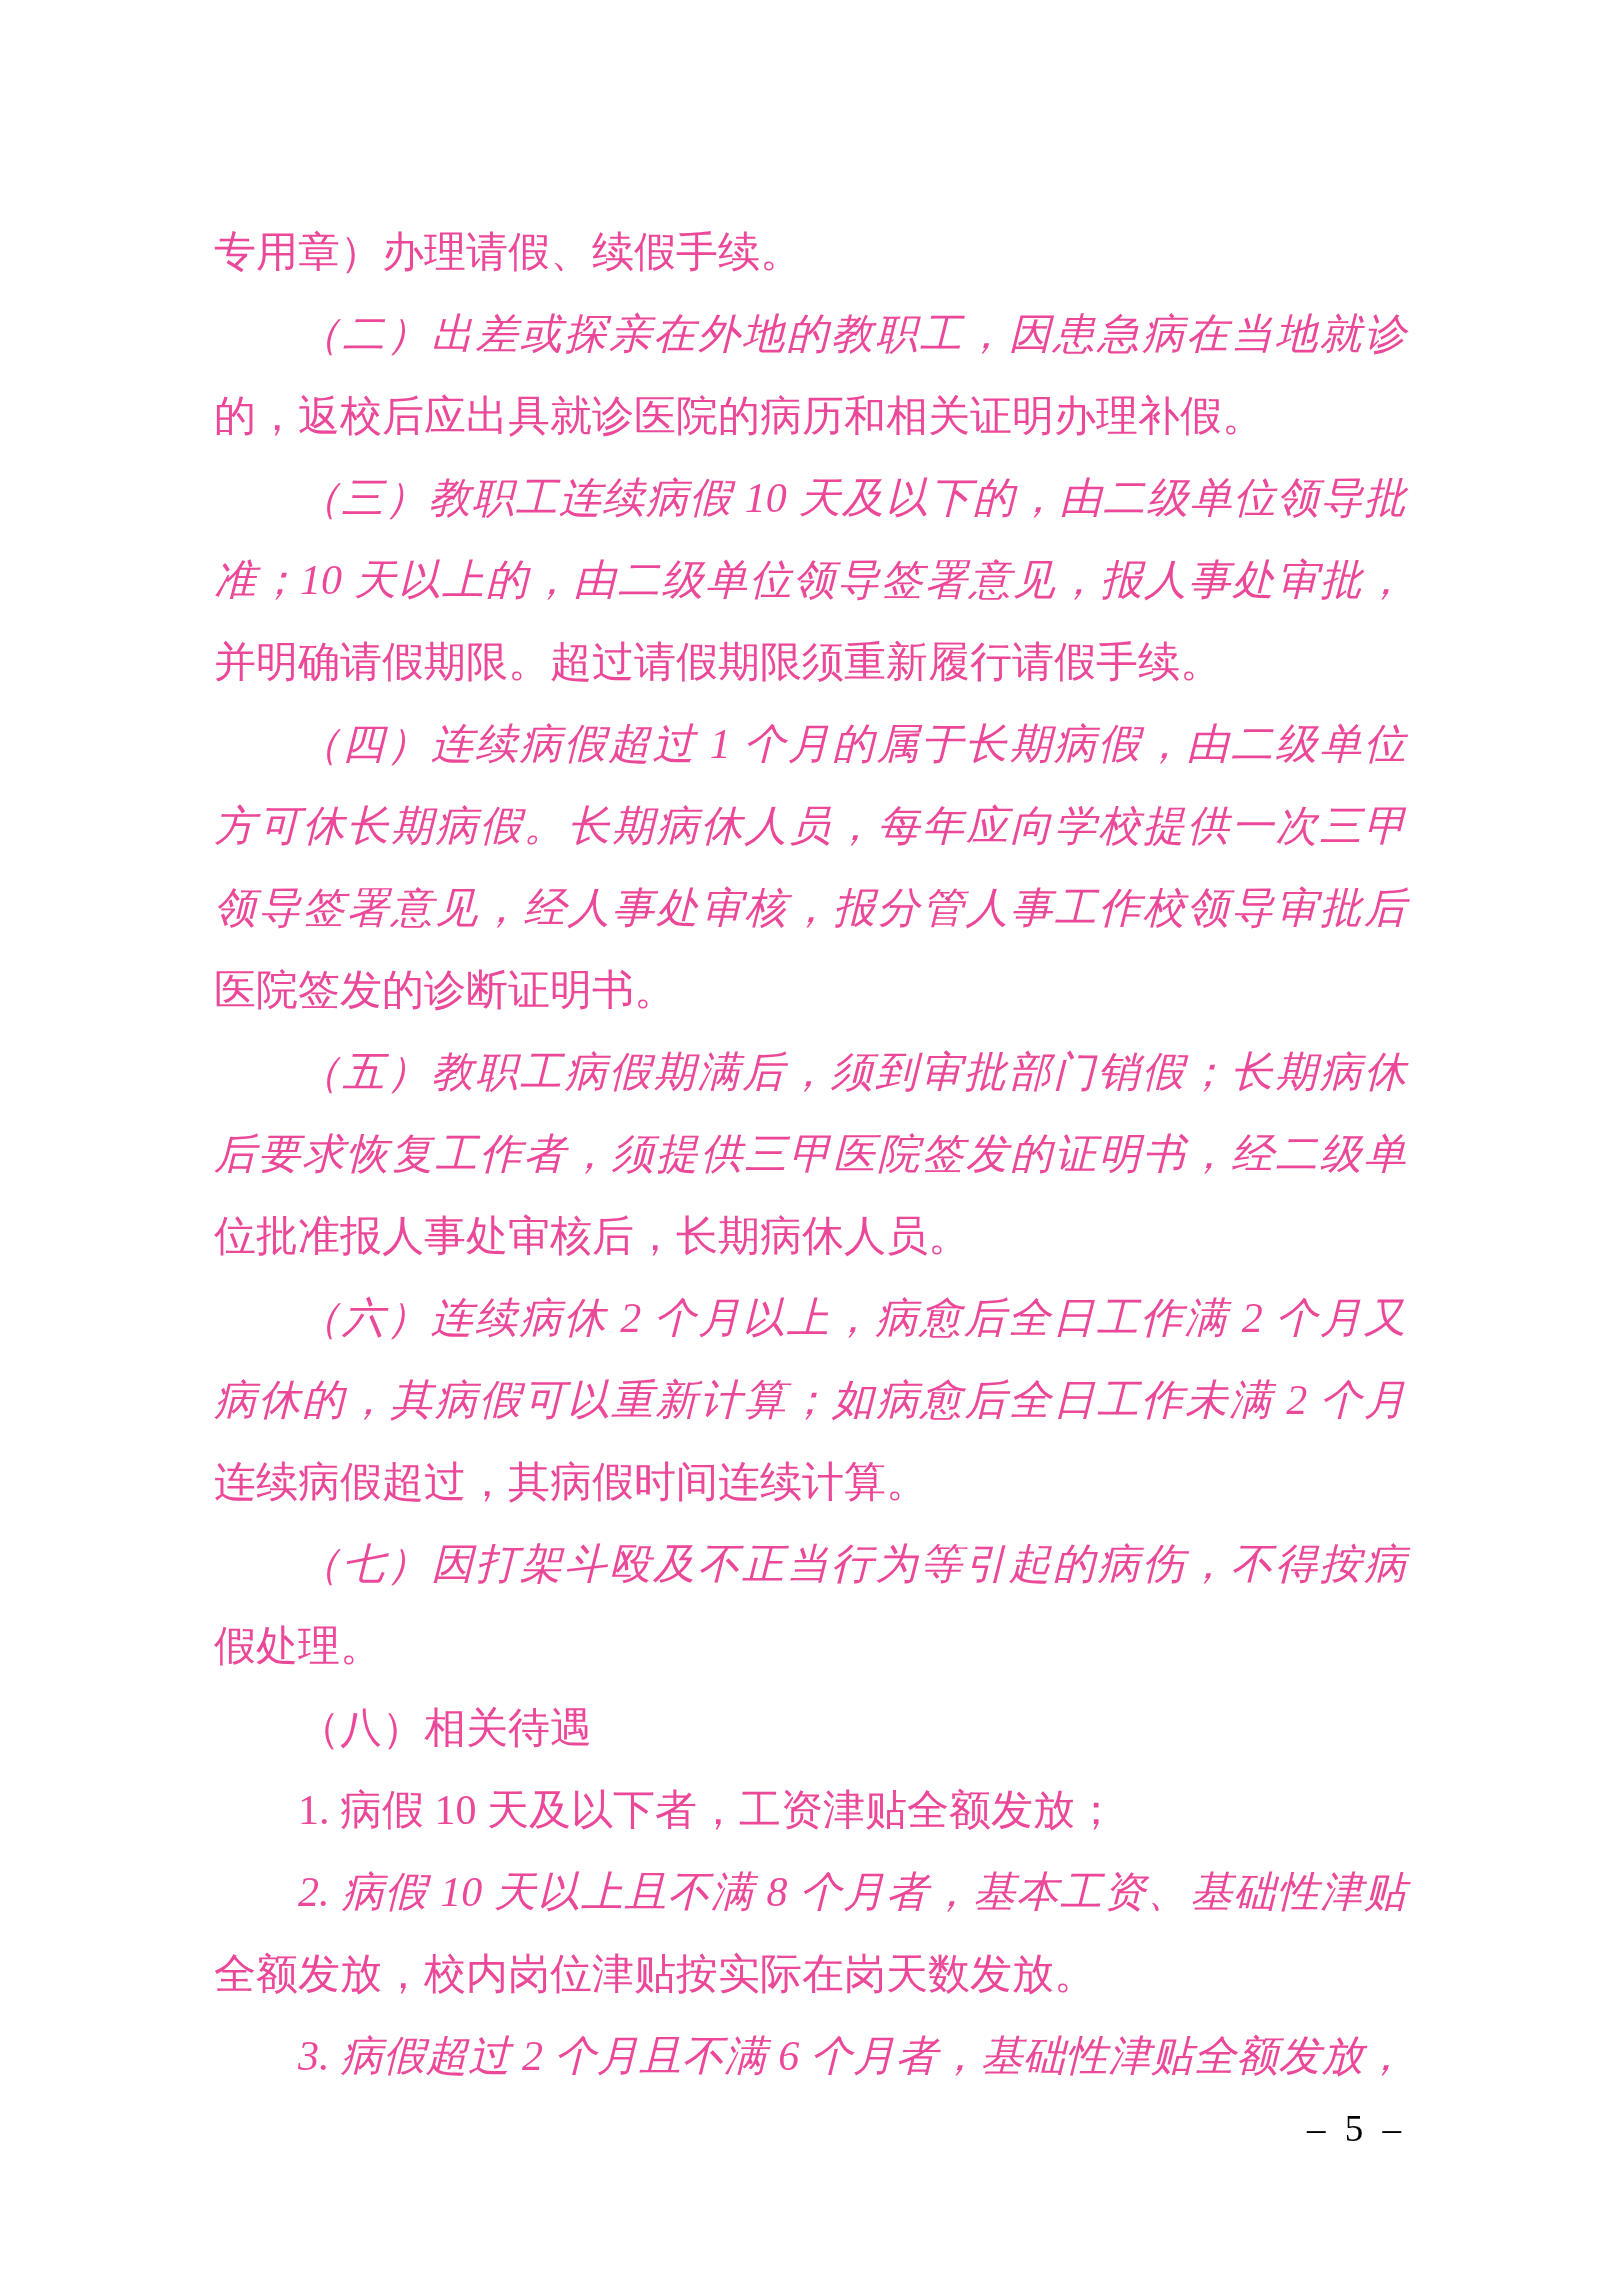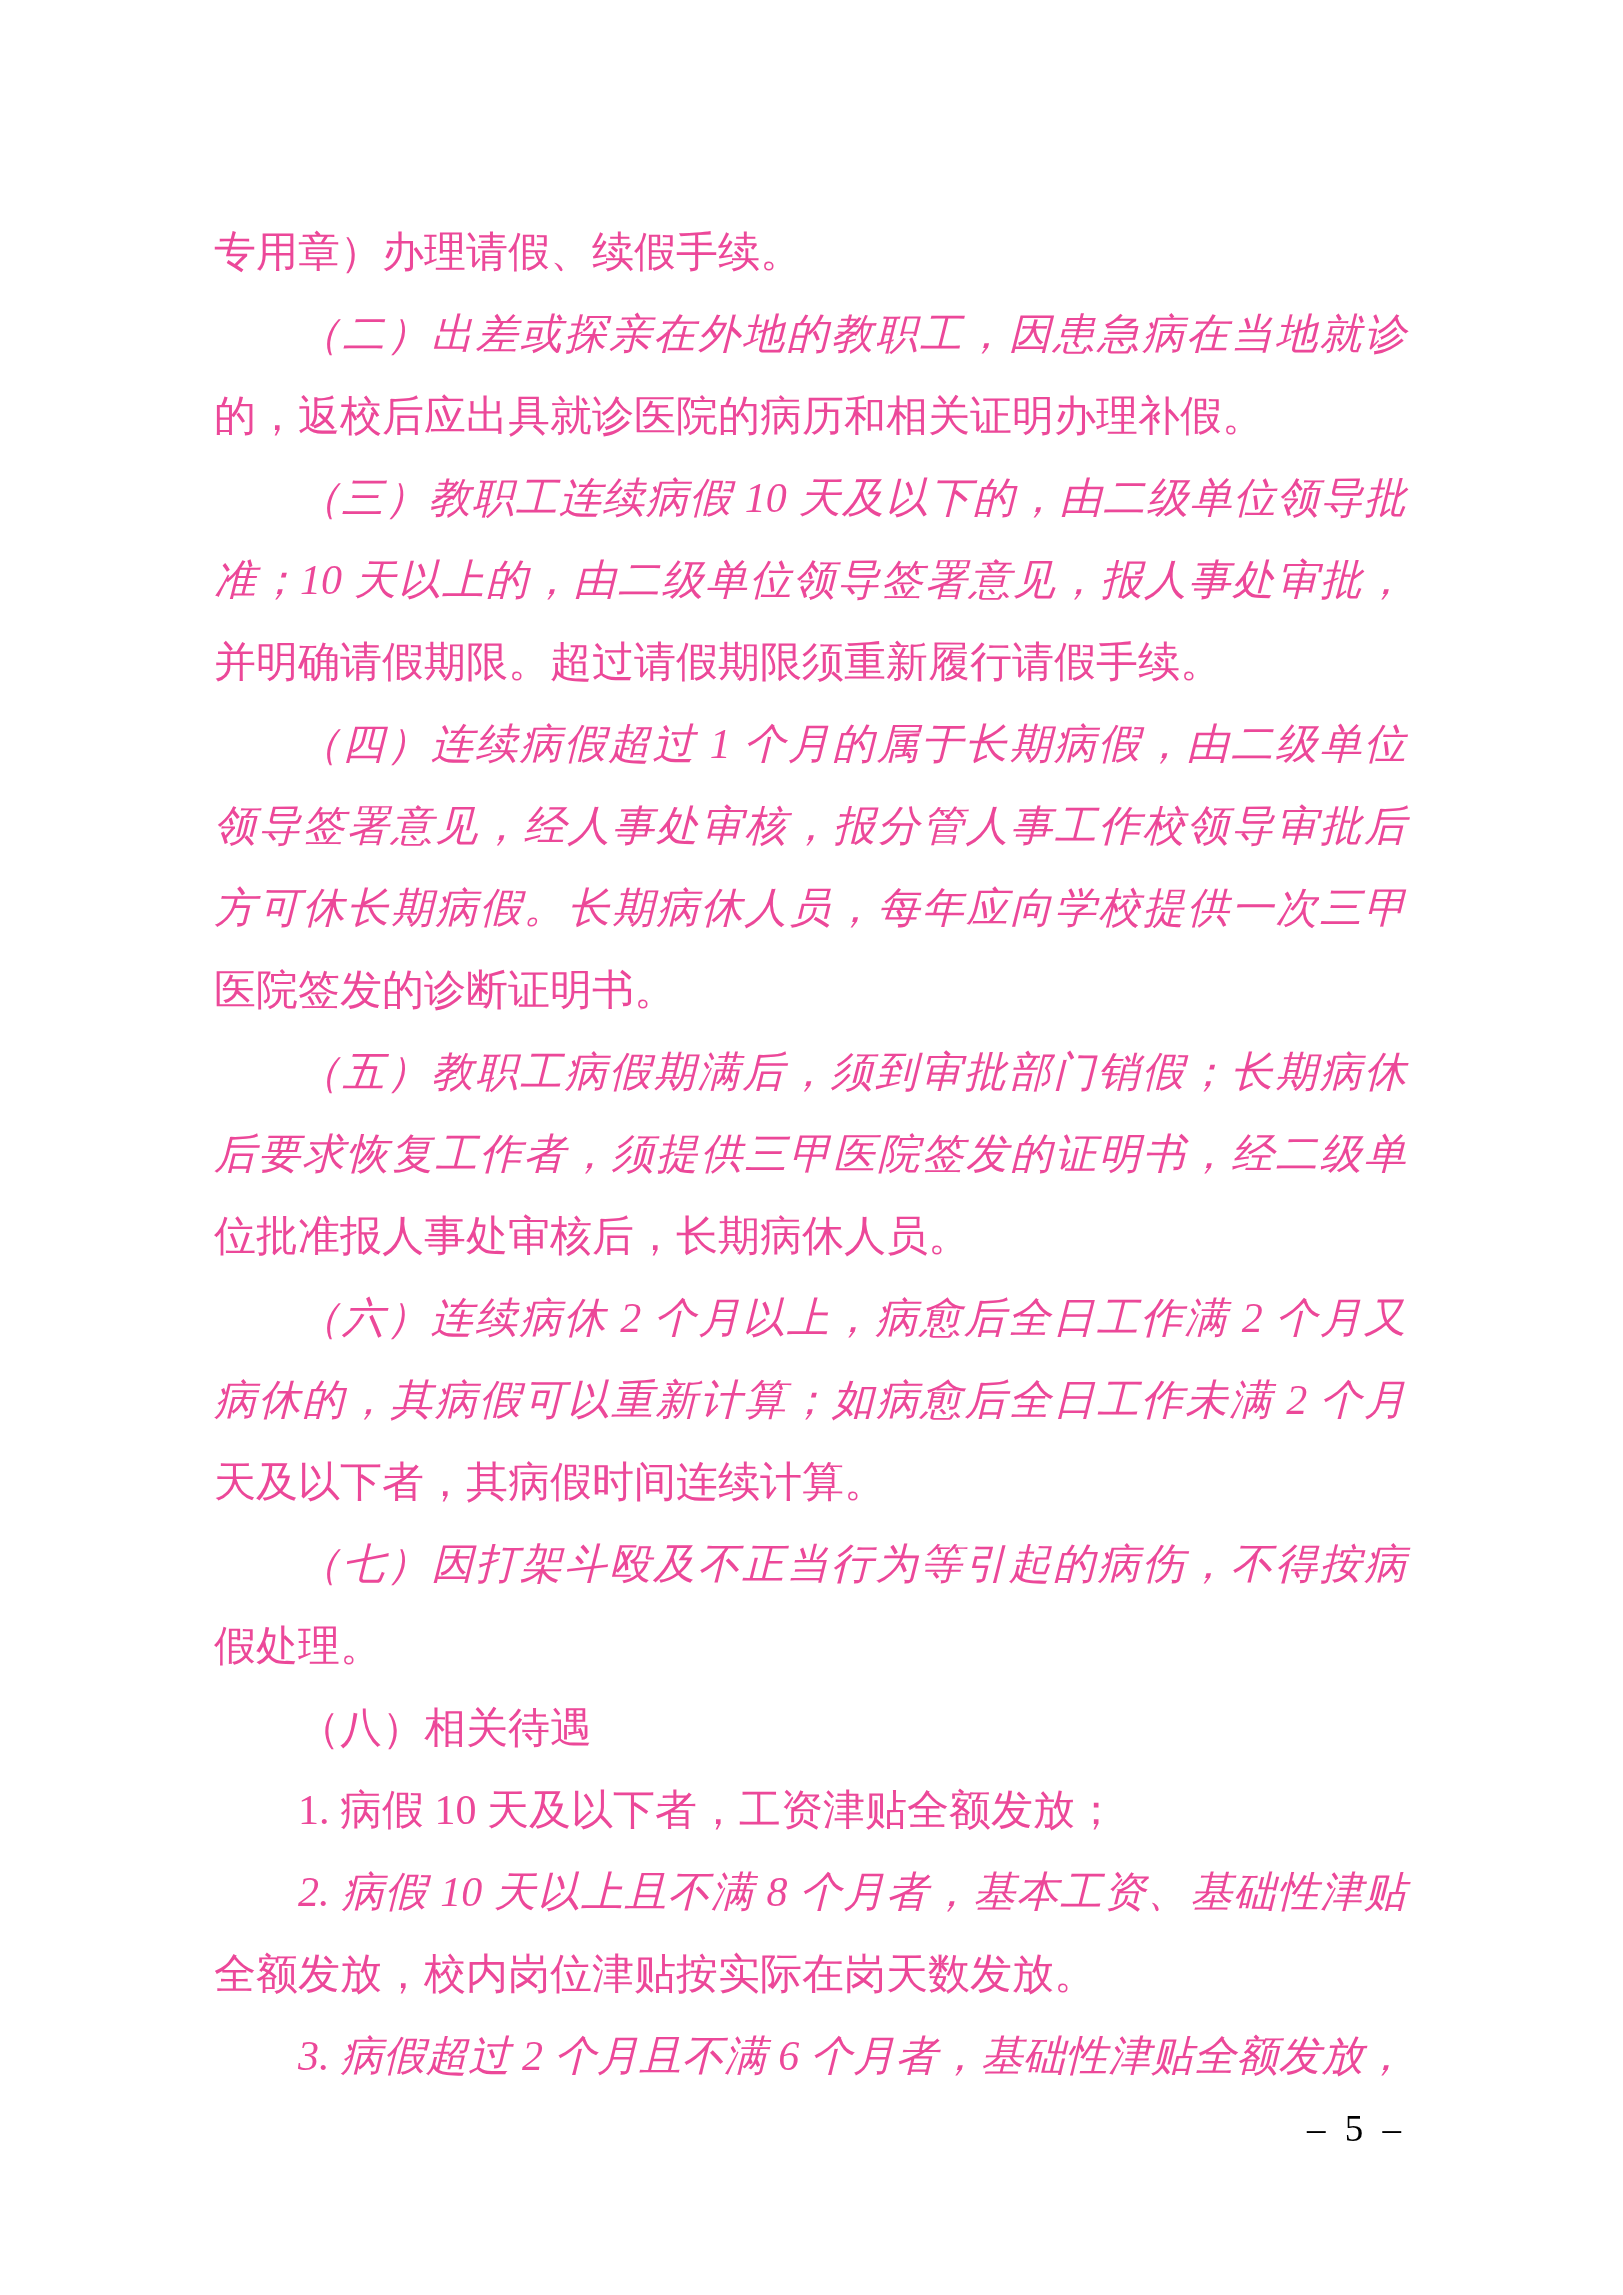--- a/index.html
+++ b/index.html
@@ -58,29 +58,29 @@
 
 <div class="page">
   <div class="text-block">
     <div class="line">专用章）办理请假、续假手续。</div>
     <div class="line ind jst">（二）出差或探亲在外地的教职工，因患急病在当地就诊</div>
     <div class="line">的，返校后应出具就诊医院的病历和相关证明办理补假。</div>
     <div class="line ind jst">（三）教职工连续病假 10 天及以下的，由二级单位领导批</div>
     <div class="line jst">准；10 天以上的，由二级单位领导签署意见，报人事处审批，</div>
     <div class="line">并明确请假期限。超过请假期限须重新履行请假手续。</div>
     <div class="line ind jst">（四）连续病假超过 1 个月的属于长期病假，由二级单位</div>
+    <div class="line jst">方可休长期病假。长期病休人员，每年应向学校提供一次三甲</div>
     <div class="line jst">领导签署意见，经人事处审核，报分管人事工作校领导审批后</div>
-    <div class="line jst">方可休长期病假。长期病休人员，每年应向学校提供一次三甲</div>
     <div class="line">医院签发的诊断证明书。</div>
     <div class="line ind jst">（五）教职工病假期满后，须到审批部门销假；长期病休</div>
     <div class="line jst">后要求恢复工作者，须提供三甲医院签发的证明书，经二级单</div>
     <div class="line">位批准报人事处审核后，长期病休人员。</div>
     <div class="line ind jst">（六）连续病休 2 个月以上，病愈后全日工作满 2 个月又</div>
     <div class="line jst">病休的，其病假可以重新计算；如病愈后全日工作未满 2 个月</div>
-    <div class="line">天及以下者，其病假时间连续计算。</div>
+    <div class="line">连续病假超过，其病假时间连续计算。</div>
     <div class="line ind jst">（七）因打架斗殴及不正当行为等引起的病伤，不得按病</div>
     <div class="line">假处理。</div>
     <div class="line ind">（八）相关待遇</div>
     <div class="line ind">1. 病假 10 天及以下者，工资津贴全额发放；</div>
     <div class="line ind jst">2. 病假 10 天以上且不满 8 个月者，基本工资、基础性津贴</div>
     <div class="line">全额发放，校内岗位津贴按实际在岗天数发放。</div>
     <div class="line ind jst">3. 病假超过 2 个月且不满 6 个月者，基础性津贴全额发放，</div>
   </div>
   <div class="page-number">– 5 –</div>
 </div>

